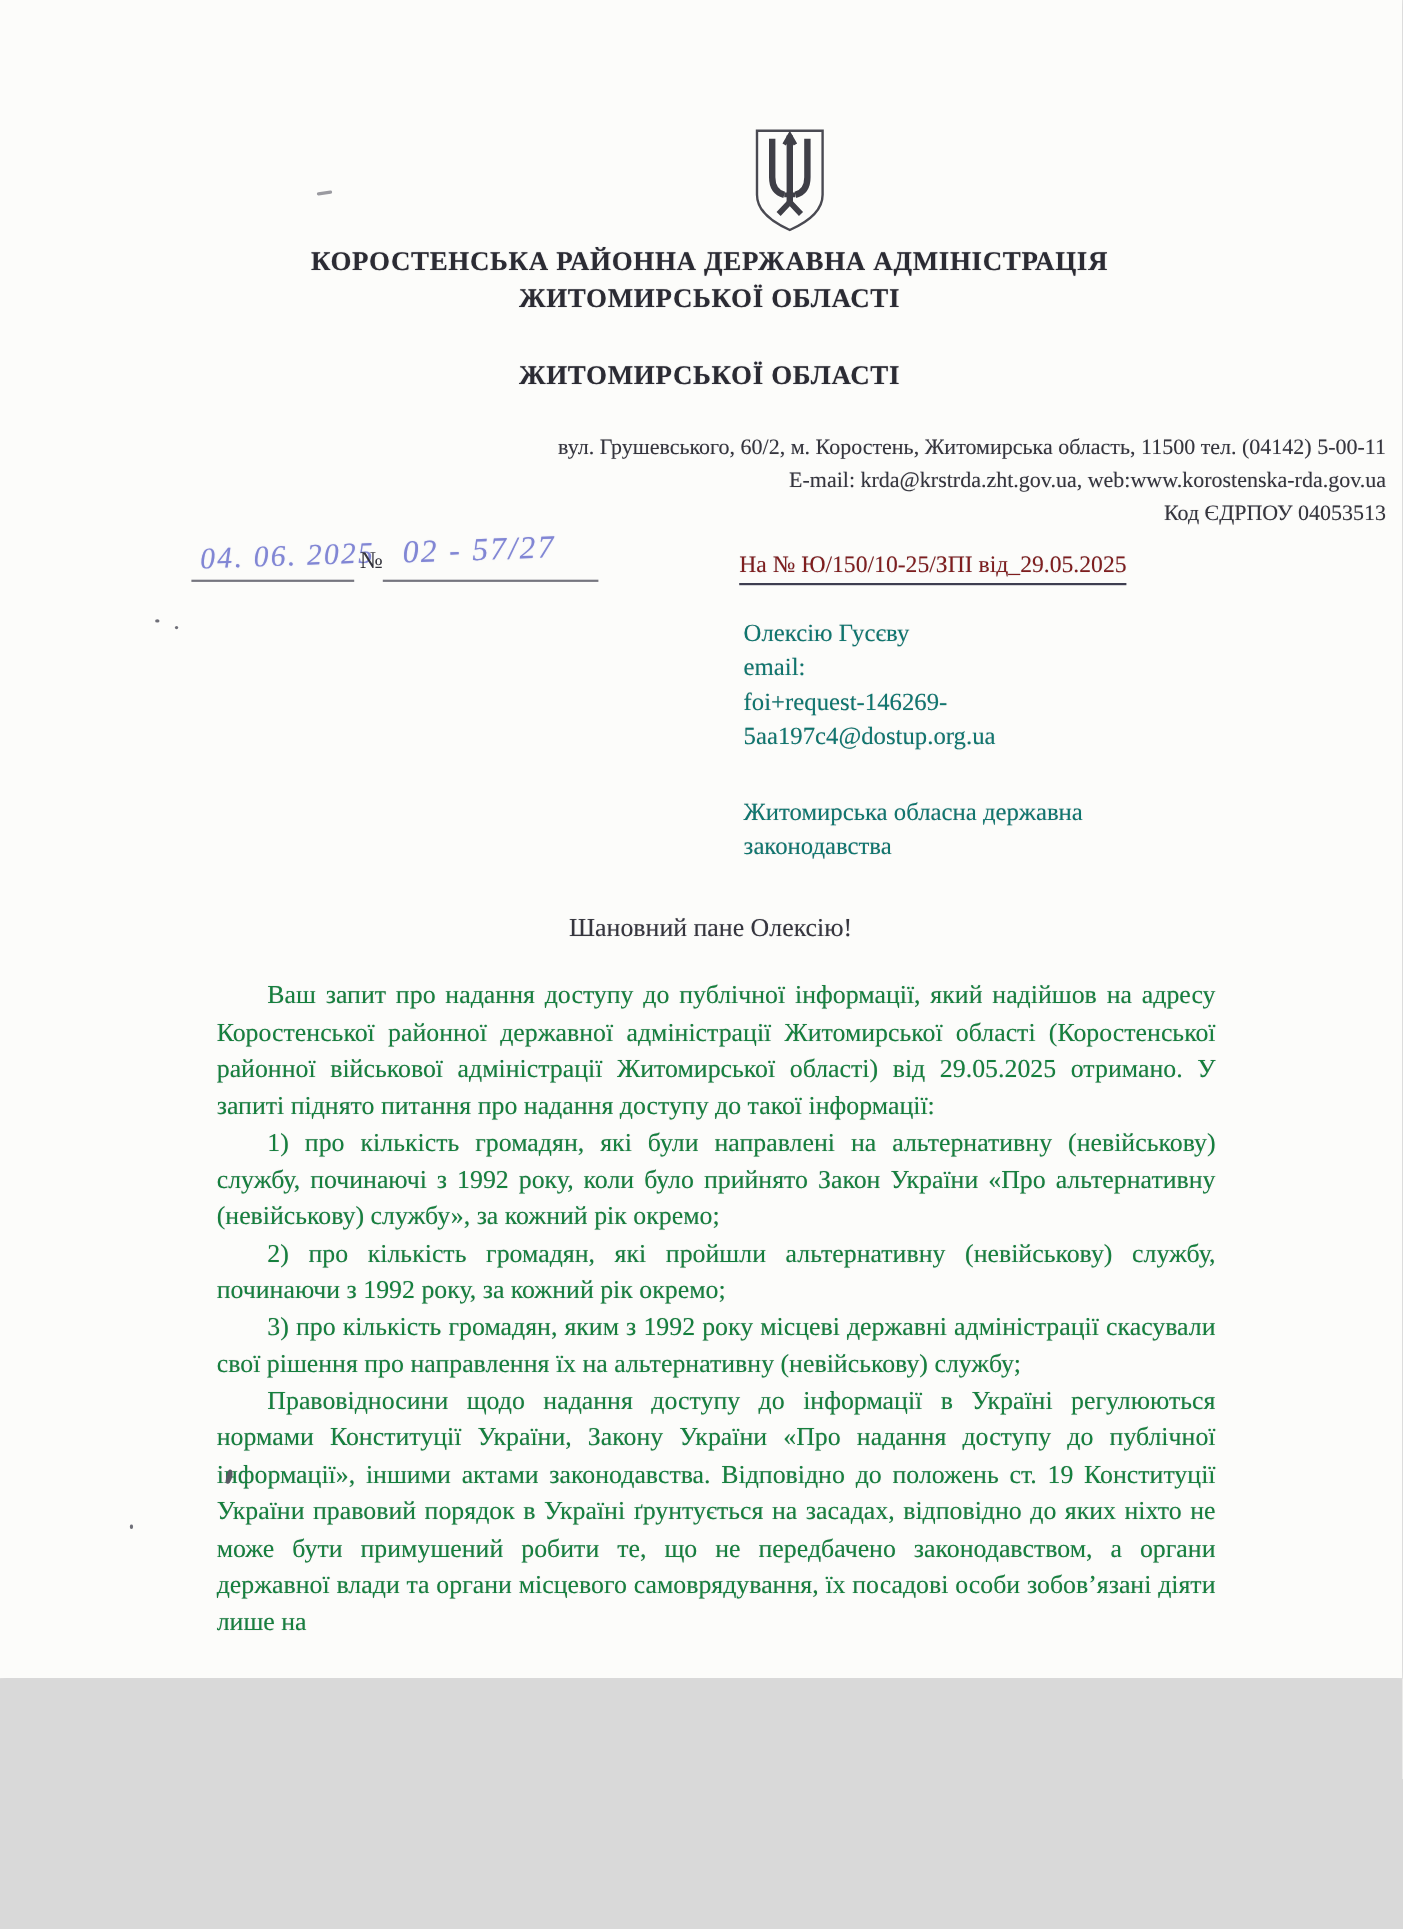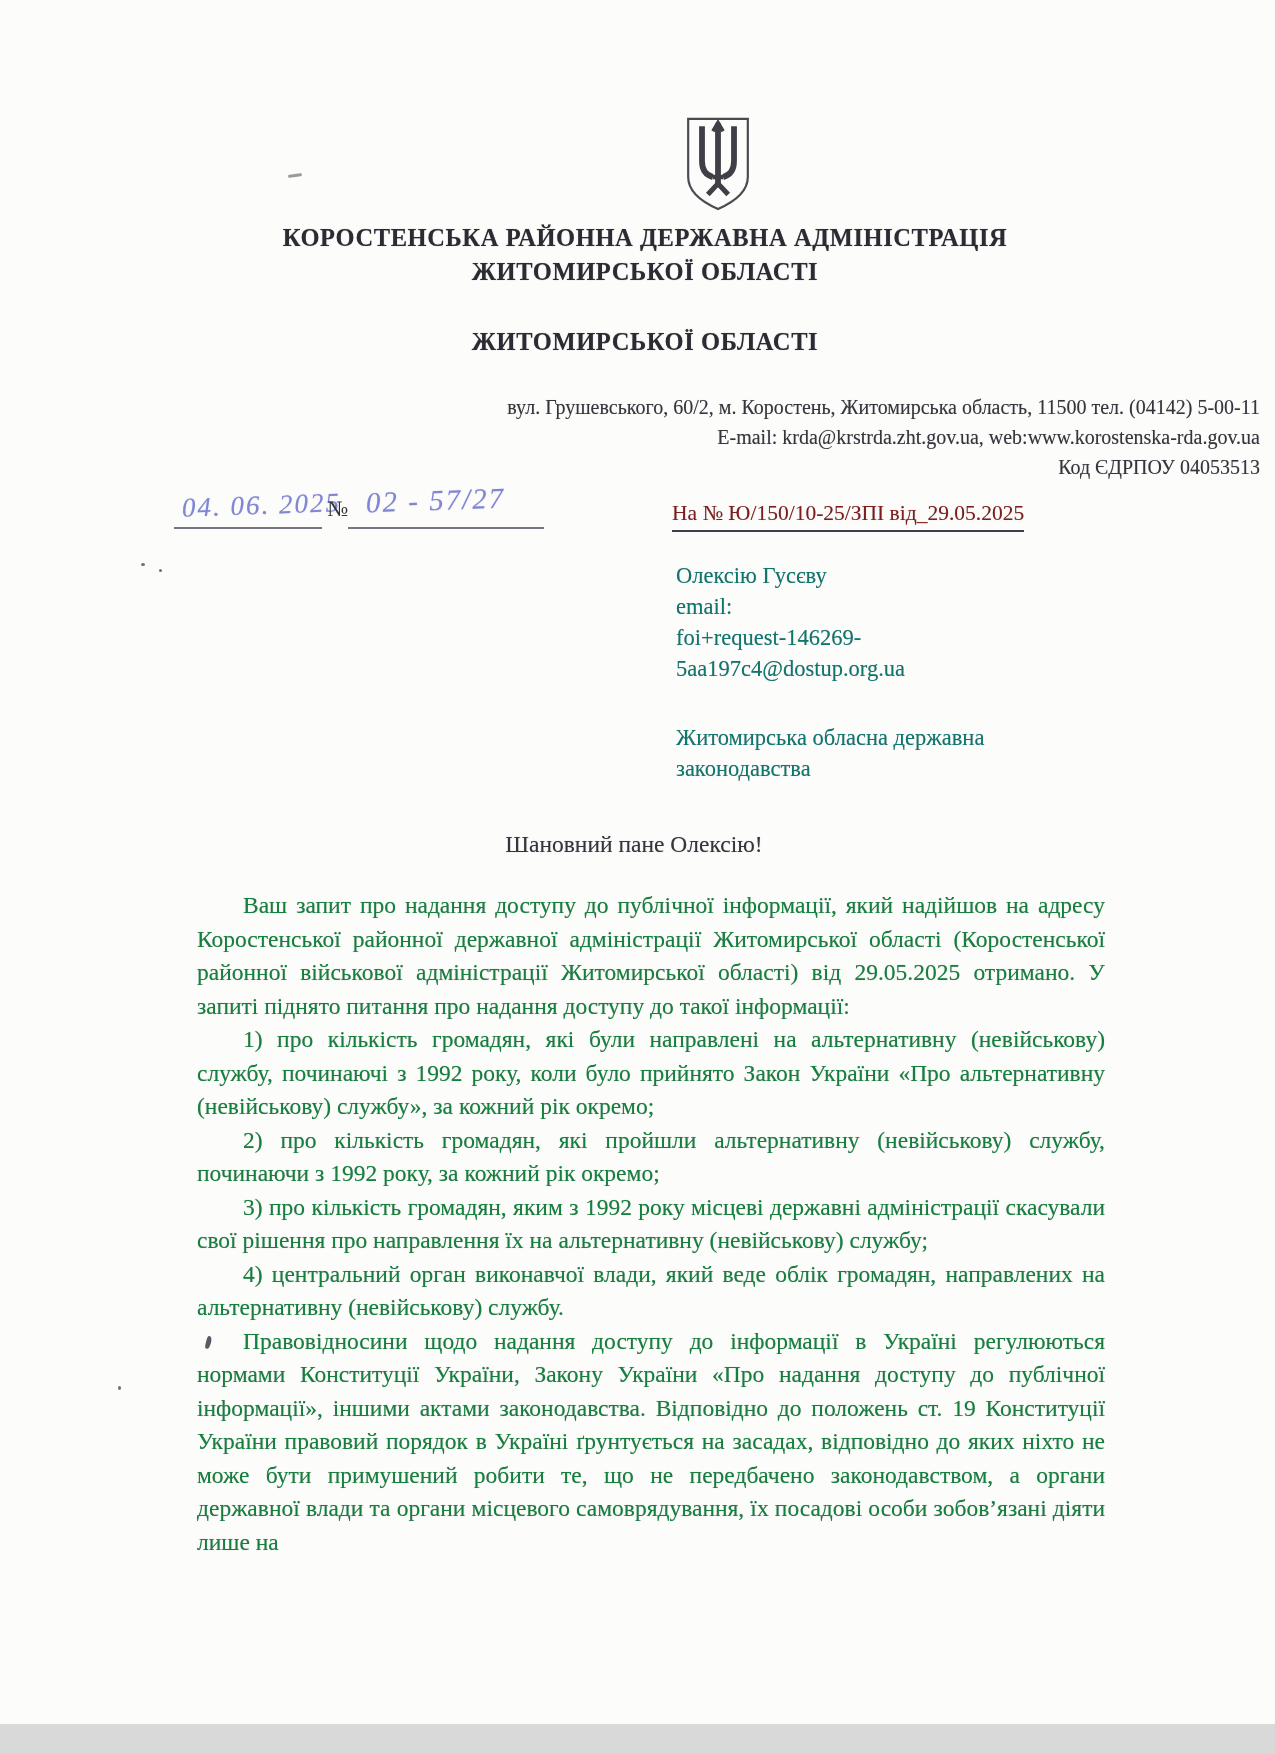--- a/index.html
+++ b/index.html
@@ -1,18 +1,18 @@
 <!DOCTYPE html>
 <html><head>
 <meta charset="utf-8">
 <style>
   html,body{margin:0;padding:0;background:#d9d9d9;}
   .page{
     position:relative;
-    width:1275px;height:1724px;
+    width:1275px;height:1526px;
     margin:0 auto;
     background:#fcfcfa;
     font-family:"Liberation Serif", serif;
     color:#3c3c44;
     overflow:hidden;
     box-shadow:0 0 8px rgba(0,0,0,.25);
   }
   .abs{position:absolute;}
   .centerline{left:30px;width:1230px;text-align:center;}
   .org-line{
@@ -53,21 +53,21 @@
     text-shadow:0 0 .8px rgba(50,50,70,.35);
   }
   .recipient{
     left:676px;top:560px;width:420px;
     font-size:22.5px;line-height:31px;
     color:#0f766e;
     text-shadow:0 0 .8px rgba(50,50,70,.35);
   }
   .recipient .gap{height:38px;}
   .salutation{
-    left:180px;top:831px;width:908px;
+    left:192px;top:831px;width:908px;
     text-align:center;
     font-size:23.5px;
     color:#35353d;
     text-shadow:0 0 .9px rgba(50,50,70,.4);
   }
   .body-text{
     left:197px;top:889px;width:908px;
     font-size:23.5px;line-height:33.5px;
     text-align:justify;
     color:#15803d;
@@ -123,21 +123,20 @@
     <div>законодавства</div>
   </div>
 
   <div class="abs salutation">Шановний пане Олексію!</div>
 
   <div class="abs body-text">
     <p>Ваш запит про надання доступу до публічної інформації, який надійшов на адресу Коростенської районної державної адміністрації Житомирської області (Коростенської районної військової адміністрації Житомирської області) від 29.05.2025 отримано. У запиті піднято питання про надання доступу до такої інформації:</p>
     <p>1) про кількість громадян, які були направлені на альтернативну (невійськову) службу, починаючі з 1992 року, коли було прийнято Закон України «Про альтернативну (невійськову) службу», за кожний рік окремо;</p>
     <p>2) про кількість громадян, які пройшли альтернативну (невійськову) службу, починаючи з 1992 року, за кожний рік окремо;</p>
     <p>3) про кількість громадян, яким з 1992 року місцеві державні адміністрації скасували свої рішення про направлення їх на альтернативну (невійськову) службу;</p>
-    <p>4) центральний орган виконавчої влади, який веде облік громадян, направлених на альтернативну (невійськову) службу.</p>
     <p>Правовідносини щодо надання доступу до інформації в Україні регулюються нормами Конституції України, Закону України «Про надання доступу до публічної інформації», іншими актами законодавства. Відповідно до положень ст. 19 Конституції України правовий порядок в Україні ґрунтується на засадах, відповідно до яких ніхто не може бути примушений робити те, що не передбачено законодавством, а органи державної влади та органи місцевого самоврядування, їх посадові особи зобов’язані діяти лише на</p>
   </div>
 
   <div class="abs speck sp1"></div>
   <div class="abs speck sp2"></div>
   <div class="abs sp3"></div>
   <div class="abs sp4"></div>
   <div class="abs speck sp5"></div>
 
 </div>

